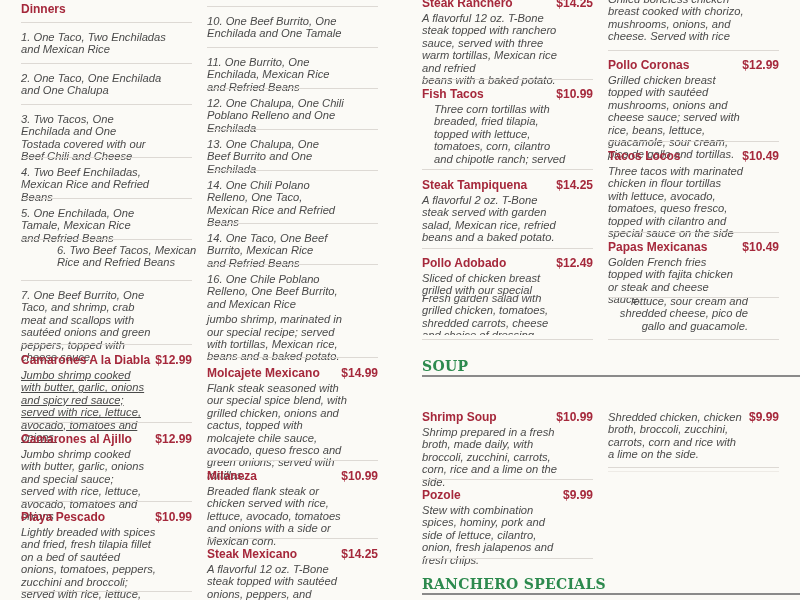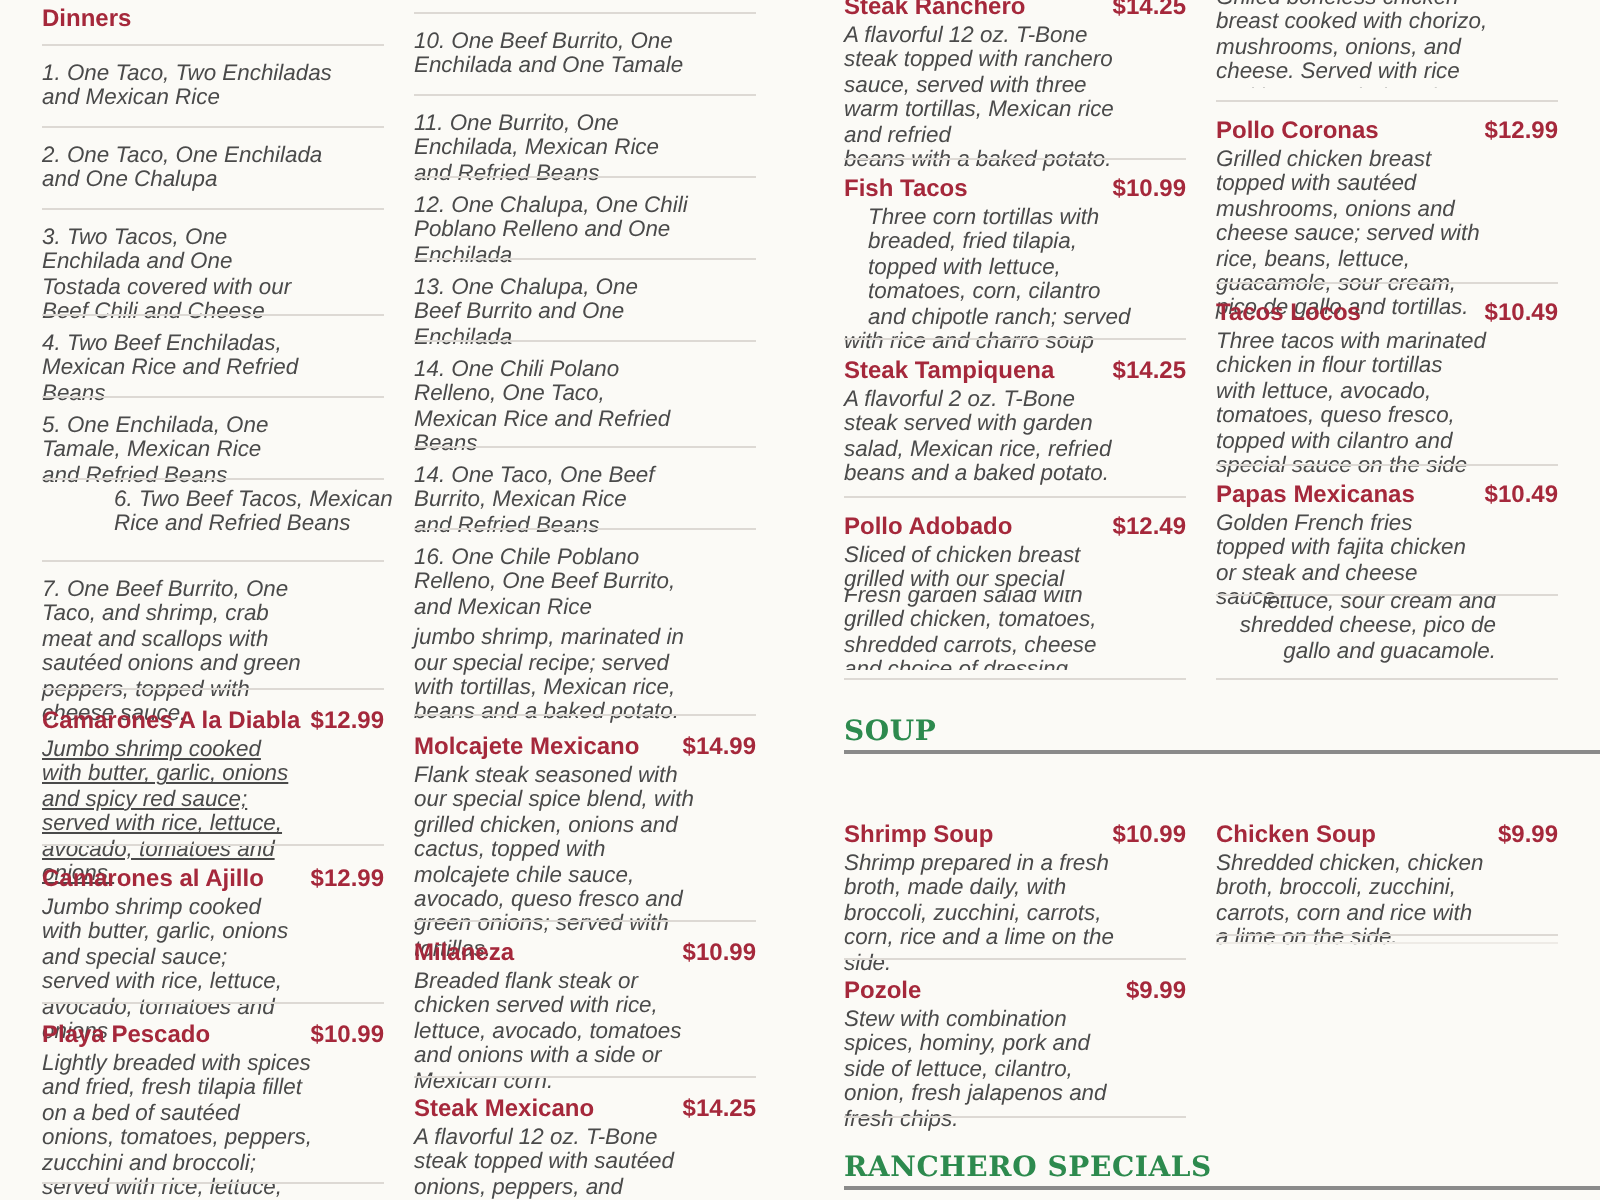--- a/index.html
+++ b/index.html
@@ -139,21 +139,20 @@
     <div class="price">$14.25</div>
     <div class="desc" style="width:135px;">A flavorful 12 oz. T-Bone steak topped with ranchero sauce, served with three warm tortillas, Mexican rice and refried</div>
     <div class="desc" style="margin-top:0;font-style:italic;">beans with a baked potato.</div>
   </div>
   <div class="rule" style="left:422px;top:79px;width:171px;"></div>
 
   <div class="item" style="left:422px;top:87px;width:171px;">
     <div class="name">Fish Tacos</div>
     <div class="price">$10.99</div>
     <div class="desc" style="width:138px;margin-left:12px;">Three corn tortillas with breaded, fried tilapia, topped with lettuce, tomatoes, corn, cilantro and chipotle ranch; served</div>
-    <div class="desc" style="margin-top:0;">with rice and charro soup</div>
   </div>
   <div class="rule" style="left:422px;top:169px;width:171px;"></div>
 
   <div class="item" style="left:422px;top:178px;width:171px;">
     <div class="name">Steak Tampiquena</div>
     <div class="price">$14.25</div>
     <div class="desc" style="width:135px;">A flavorful 2 oz. T-Bone steak served with garden salad, Mexican rice, refried beans and a baked potato.</div>
   </div>
   <div class="rule" style="left:422px;top:248px;width:171px;"></div>
 
@@ -214,19 +213,18 @@
     <div class="desc" style="width:130px;">Golden French fries topped with fajita chicken or steak and cheese sauce.</div>
   </div>
   <div class="rule" style="left:608px;top:297px;width:171px;"></div>
 
   <div class="item desc clip" style="left:608px;top:298px;width:140px;height:36px;margin:0;text-align:right;">
     <div style="margin-top:-3px;">lettuce, sour cream and shredded cheese, pico de gallo and guacamole.</div>
   </div>
   <div class="rule" style="left:608px;top:339px;width:171px;"></div>
 
   <div class="item" style="left:608px;top:410px;width:171px;">
-    <div class="name">Chicken Soup</div>
     <div class="price">$9.99</div>
     <div class="desc" style="width:135px;">Shredded chicken, chicken broth, broccoli, zucchini, carrots, corn and rice with a lime on the side.</div>
   </div>
   <div class="rule" style="left:608px;top:467px;width:171px;"></div>
   <div class="rule" style="left:608px;top:471px;width:171px;background:#eeebe6;"></div>
 </div>
 
 </body></html>

